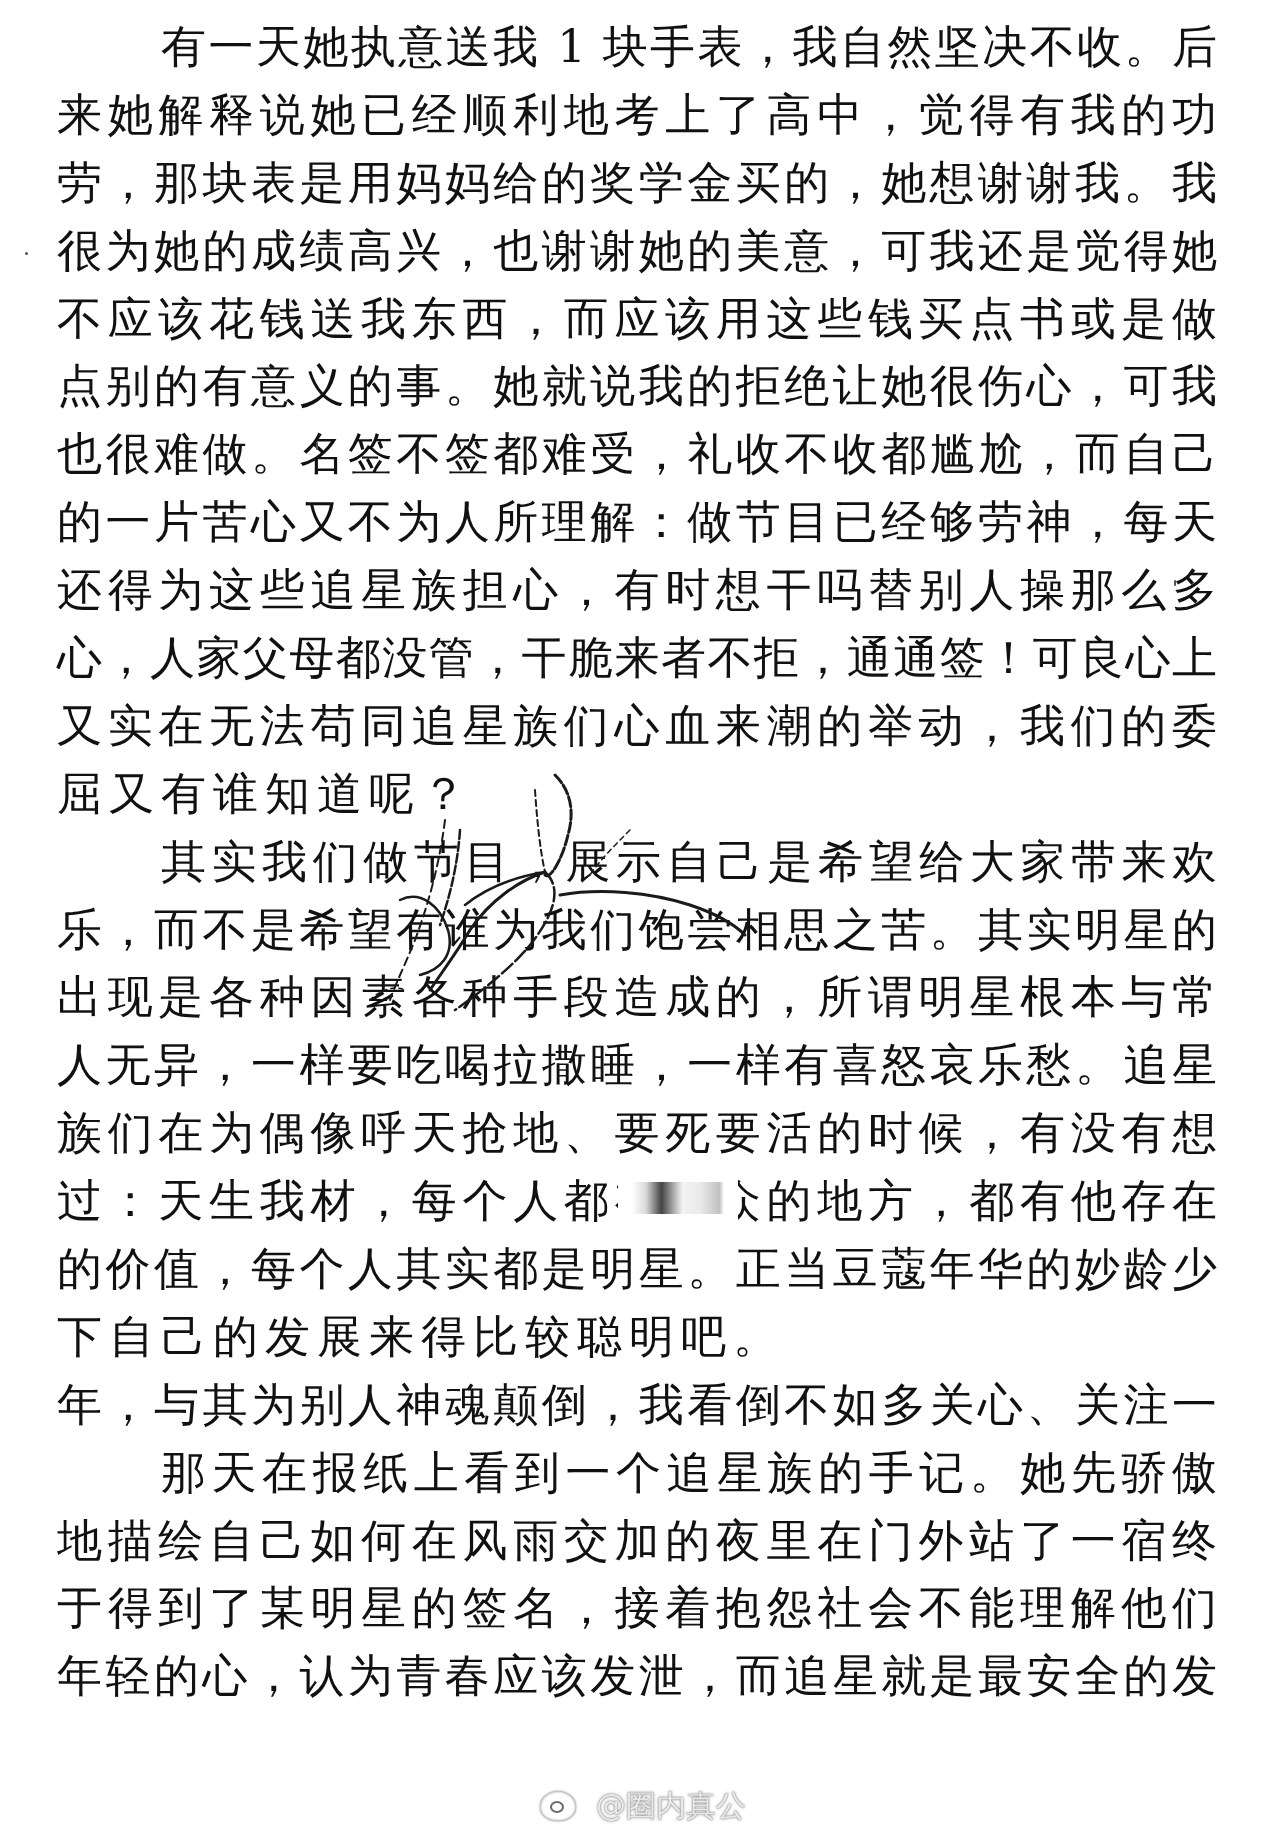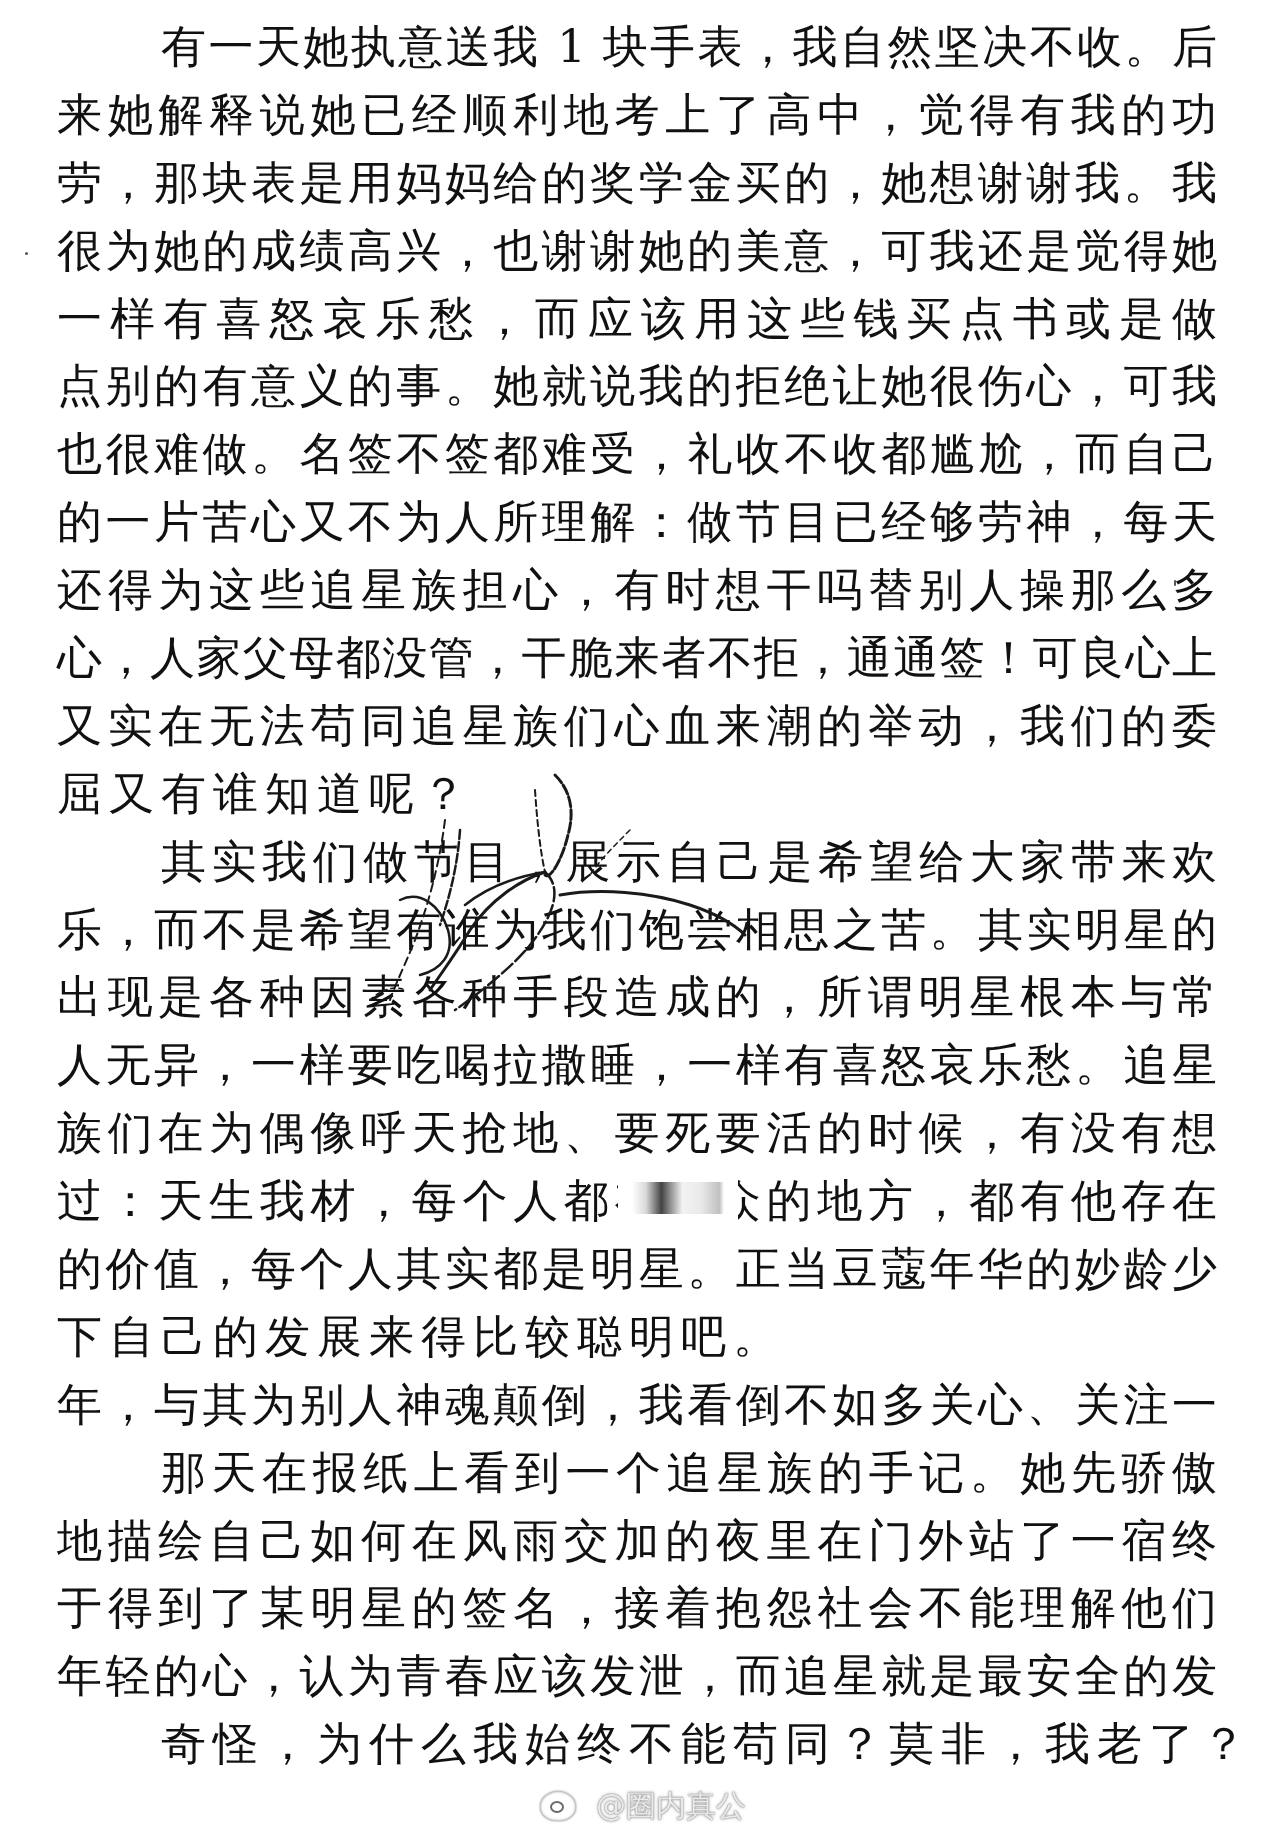--- a/index.html
+++ b/index.html
@@ -53,21 +53,21 @@
 </head>
 <body>
 
 <div class="page">
   <div class="text-block">
 
     <div class="line indent">有一天她执意送我 1 块手表，我自然坚决不收。后</div>
     <div class="line">来她解释说她已经顺利地考上了高中，觉得有我的功</div>
     <div class="line">劳，那块表是用妈妈给的奖学金买的，她想谢谢我。我</div>
     <div class="line">很为她的成绩高兴，也谢谢她的美意，可我还是觉得她</div>
-    <div class="line">一样有喜怒哀乐愁，而应该用这些钱买点书或是做</div>
+    <div class="line">不应该花钱送我东西，而应该用这些钱买点书或是做</div>
     <div class="line">点别的有意义的事。她就说我的拒绝让她很伤心，可我</div>
     <div class="line">也很难做。名签不签都难受，礼收不收都尴尬，而自己</div>
     <div class="line">的一片苦心又不为人所理解：做节目已经够劳神，每天</div>
     <div class="line">还得为这些追星族担心，有时想干吗替别人操那么多</div>
     <div class="line">心，人家父母都没管，干脆来者不拒，通通签！可良心上</div>
     <div class="line">又实在无法苟同追星族们心血来潮的举动，我们的委</div>
     <div class="line last">屈又有谁知道呢？</div>
 
     <div class="line indent">其实我们做节目，展示自己是希望给大家带来欢</div>
     <div class="line">乐，而不是希望有谁为我们饱尝相思之苦。其实明星的</div>
@@ -77,21 +77,20 @@
     <div class="line">过：天生我材，每个人都有出众的地方，都有他存在</div>
     <div class="line">的价值，每个人其实都是明星。正当豆蔻年华的妙龄少</div>
     <div class="line last">下自己的发展来得比较聪明吧。</div>
     <div class="line">年，与其为别人神魂颠倒，我看倒不如多关心、关注一</div>
 
     <div class="line indent">那天在报纸上看到一个追星族的手记。她先骄傲</div>
     <div class="line">地描绘自己如何在风雨交加的夜里在门外站了一宿终</div>
     <div class="line">于得到了某明星的签名，接着抱怨社会不能理解他们</div>
     <div class="line">年轻的心，认为青春应该发泄，而追星就是最安全的发</div>
 
-    <div class="line indent last">奇怪，为什么我始终不能苟同？莫非，我老了？</div>
   </div>
 
   <div class="censor-mask"></div>
   <div class="censor"></div>
 
   <svg class="scribble" viewBox="0 0 1284 1845" xmlns="http://www.w3.org/2000/svg">
     <g fill="none" stroke="#1a1a1a" stroke-linecap="round" stroke-linejoin="round">
       <path d="M555 775 C 570 790, 575 810, 568 835 C 562 860, 550 880, 545 875" stroke-width="3" stroke-dasharray="10 3"></path>
       <path d="M535 790 C 537 820, 540 850, 545 872" stroke-width="2" stroke-dasharray="6 4"></path>
       <path d="M545 872 C 565 890, 550 920, 530 945 C 510 970, 470 1000, 455 1010" stroke-width="2.5" stroke-dasharray="14 4"></path>

